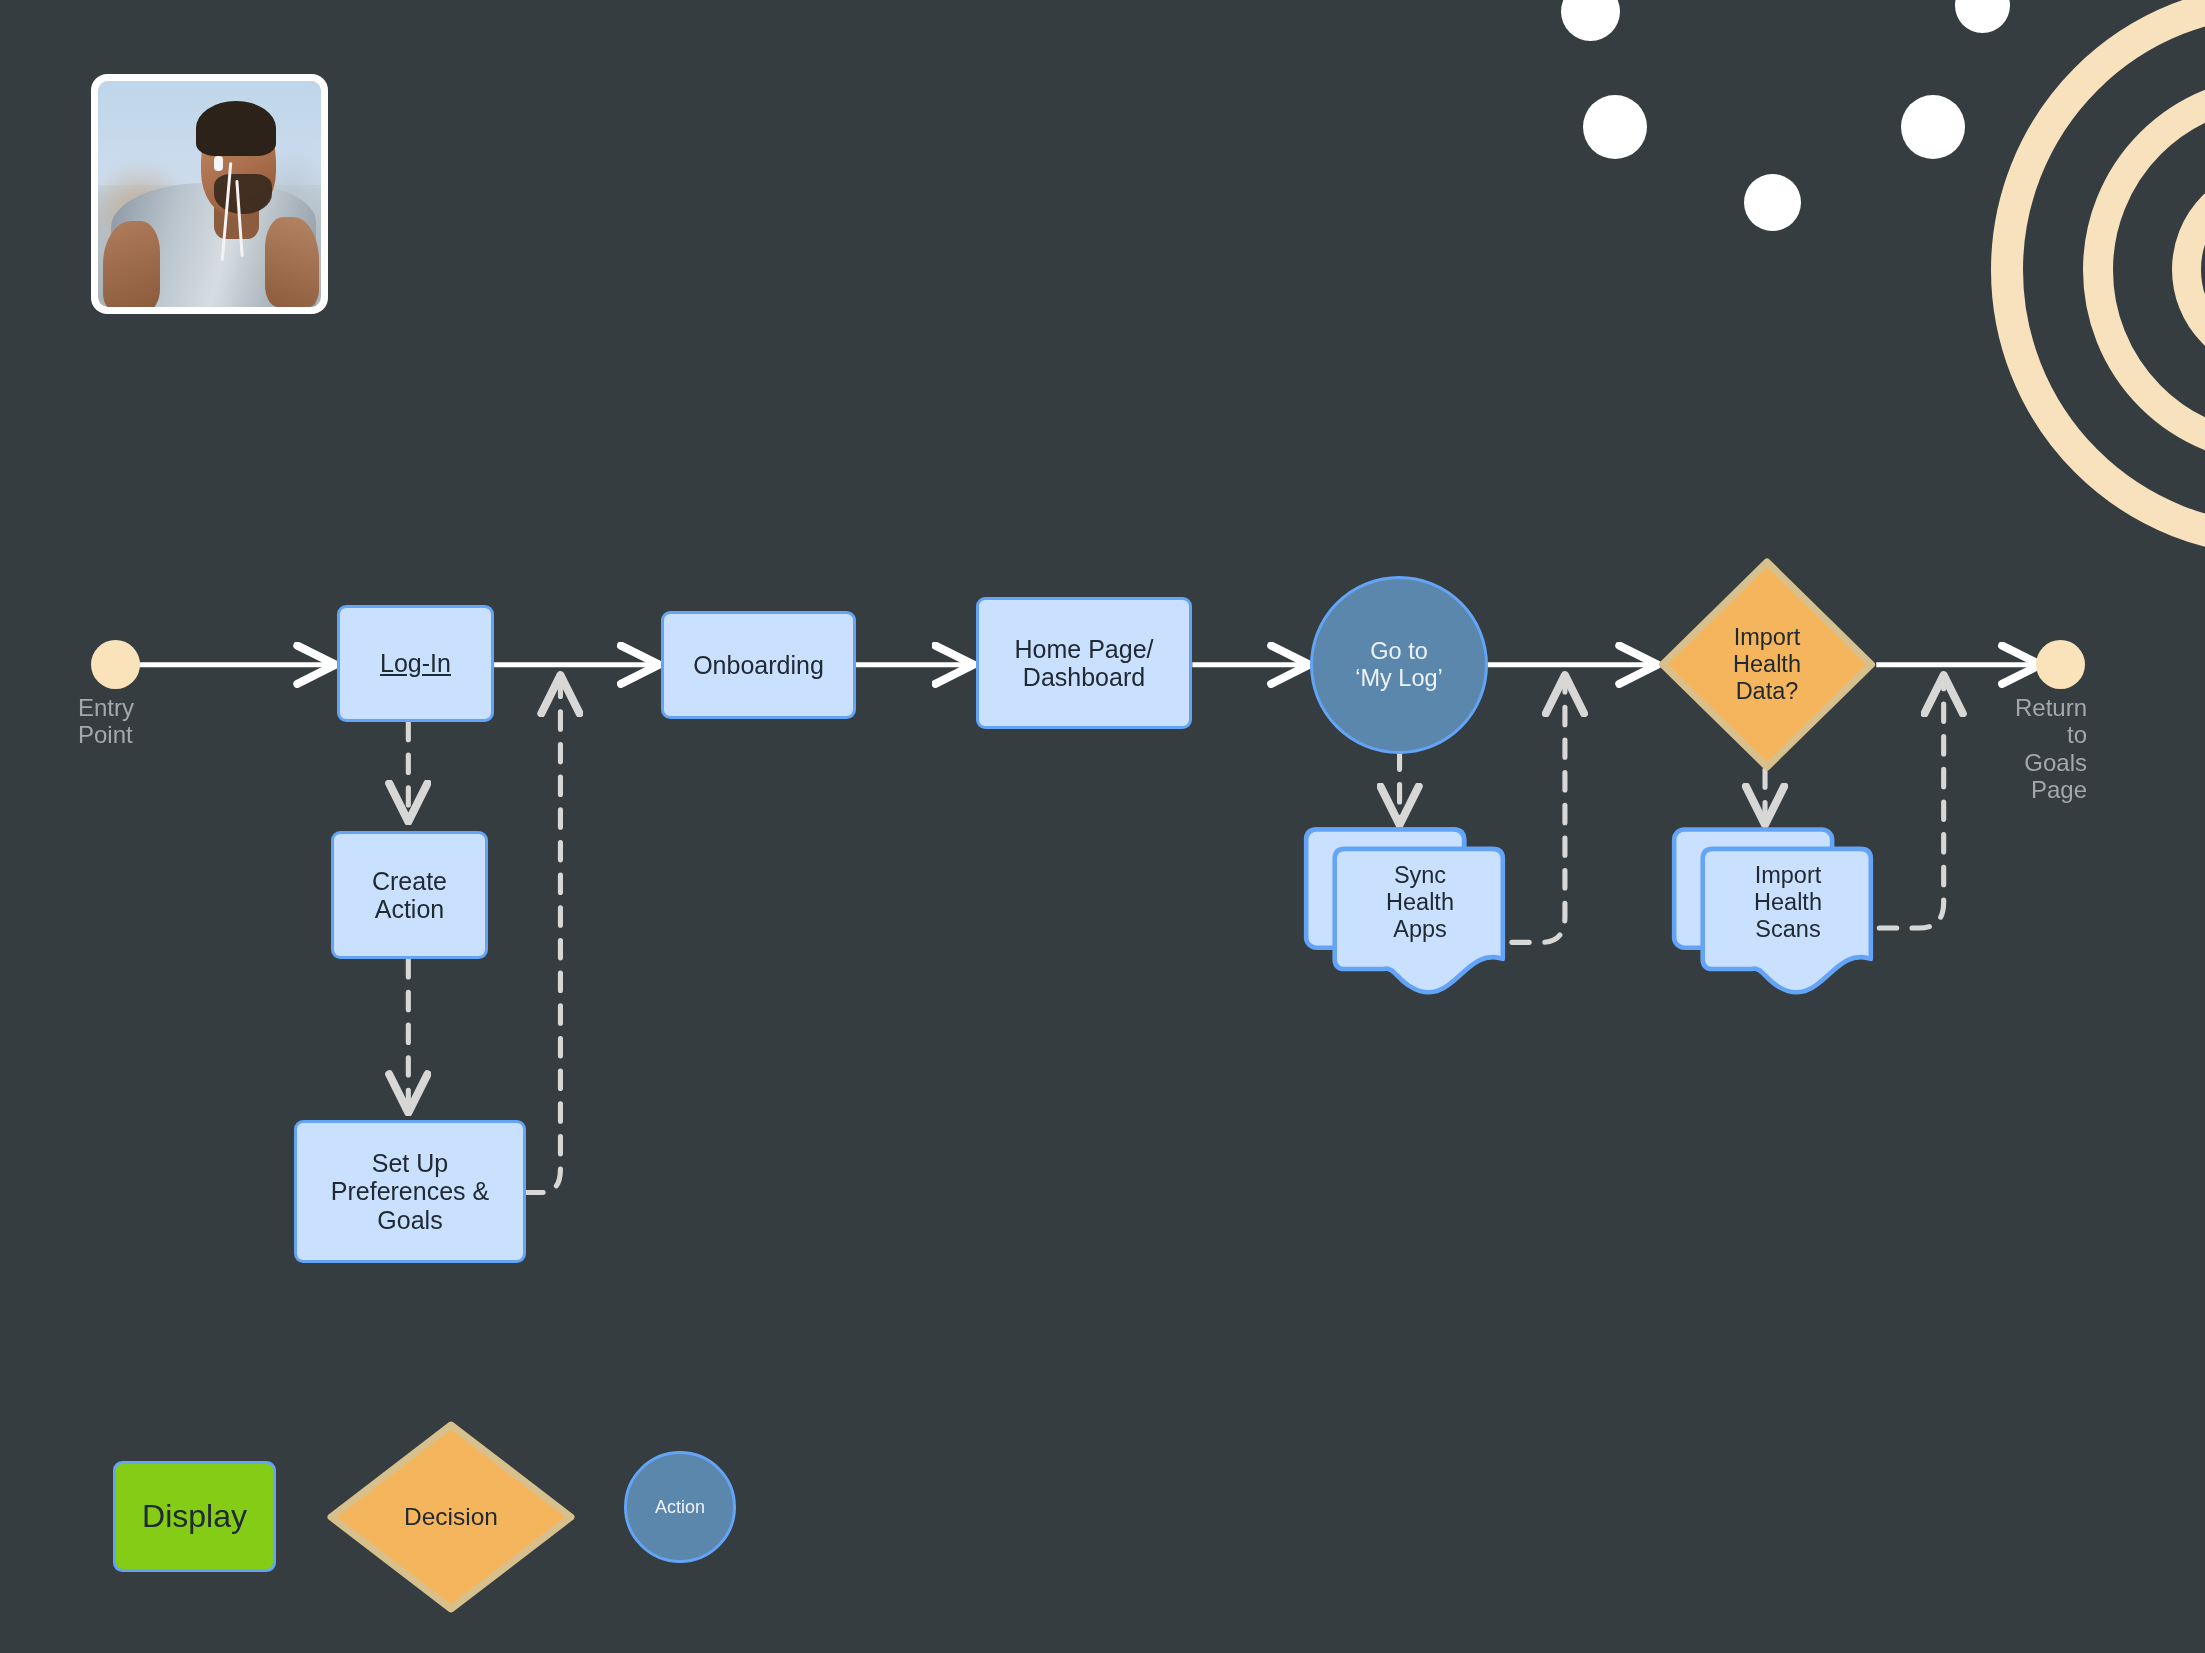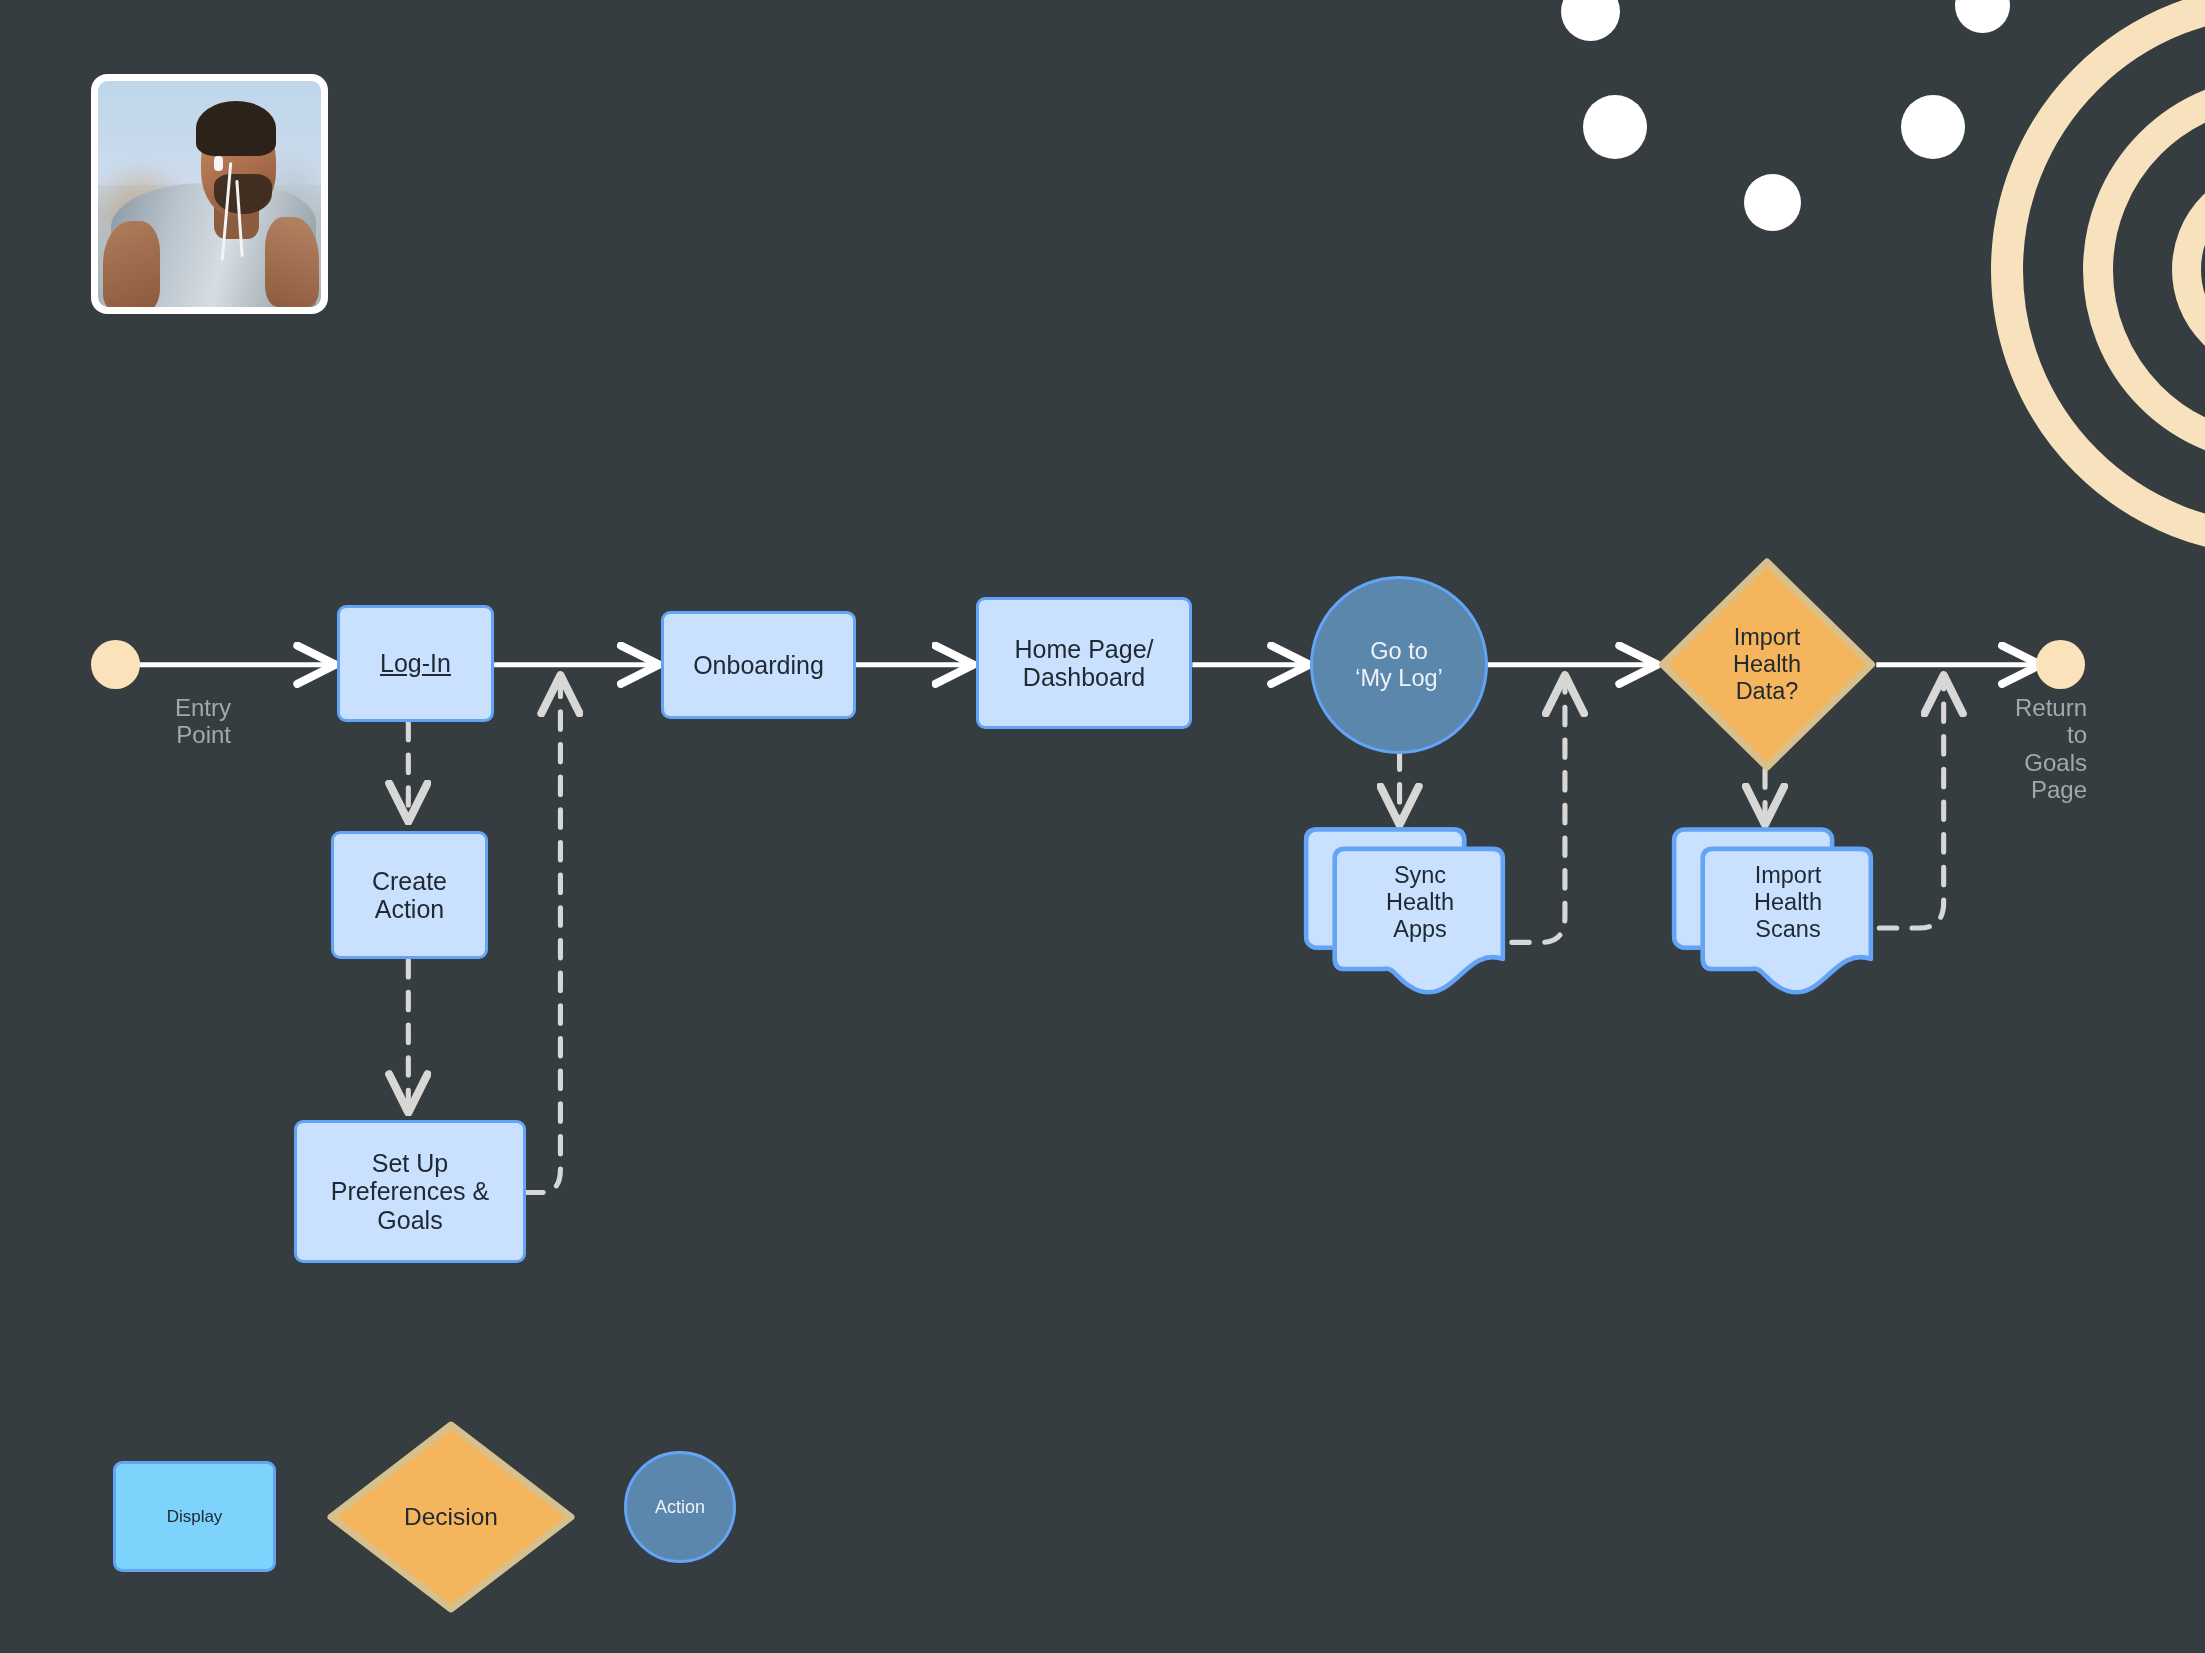--- a/index.html
+++ b/index.html
@@ -157,25 +157,25 @@
 
   
   .legend-item {
     position: absolute;
     display: flex;
     align-items: center;
     justify-content: center;
     text-align: center;
   }
   .legend-display {
-    background: #7dd3fc;
+    background: #84cc16;
     border: 3.6px solid #63a4f7;
     border-radius: 9.2px;
     color: #212a33;
-    font-size: 17px;
+    font-size: 32px;
   }
   .legend-decision {
     color: #212a33;
     font-size: 24.5px;
   }
   .legend-action {
     background: #5b87ad;
     border: 3.6px solid #63a4f7;
     border-radius: 50%;
     color: #eef3f7;
@@ -252,21 +252,21 @@
 
       <path d="M2962,1846 L3020,1846 Q3066,1846 3066,1796 L3066,1330" marker-end="url(#arrowDash)"></path>
 
       <line x1="3458" y1="1508" x2="3458" y2="1608" marker-end="url(#arrowDash)"></line>
 
       <path d="M3682,1818 L3760,1818 Q3808,1818 3808,1768 L3808,1330" marker-end="url(#arrowDash)"></path>
     </g>
   </svg>
 
   <div class="terminator" style="left:91px;top:640px;width:49px;height:49px;"></div>
-  <div class="term-label" style="left:78px;top:694px;width:153px;text-align:right;">
+  <div class="term-label" style="left:78px;top:694px;width:153px;text-align:left;">
     <div>Entry</div>
     <div>Point</div>
   </div>
 
   <div class="terminator" style="left:2036px;top:640px;width:49px;height:49px;"></div>
   <div class="term-label" style="left:1919px;top:694px;width:168px;text-align:right;">
     <div>Return</div>
     <div>to</div>
     <div>Goals</div>
     <div>Page</div>

